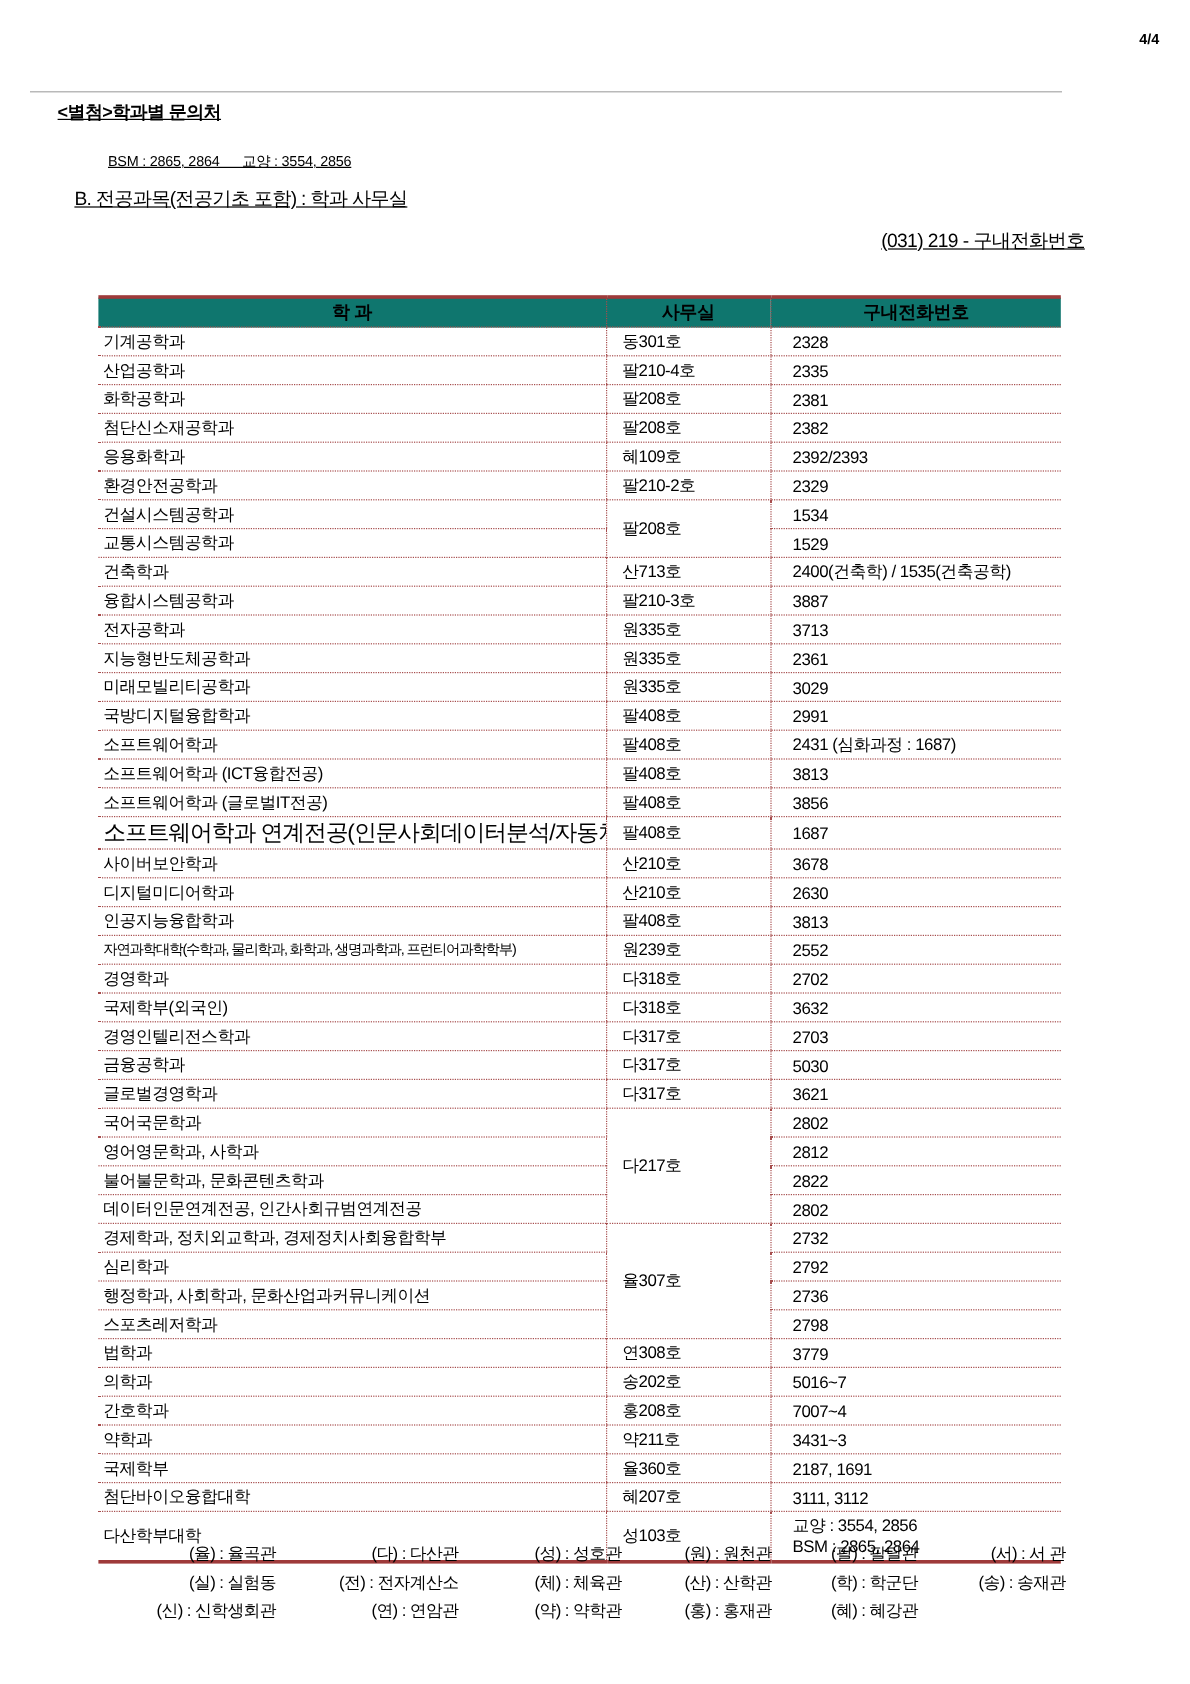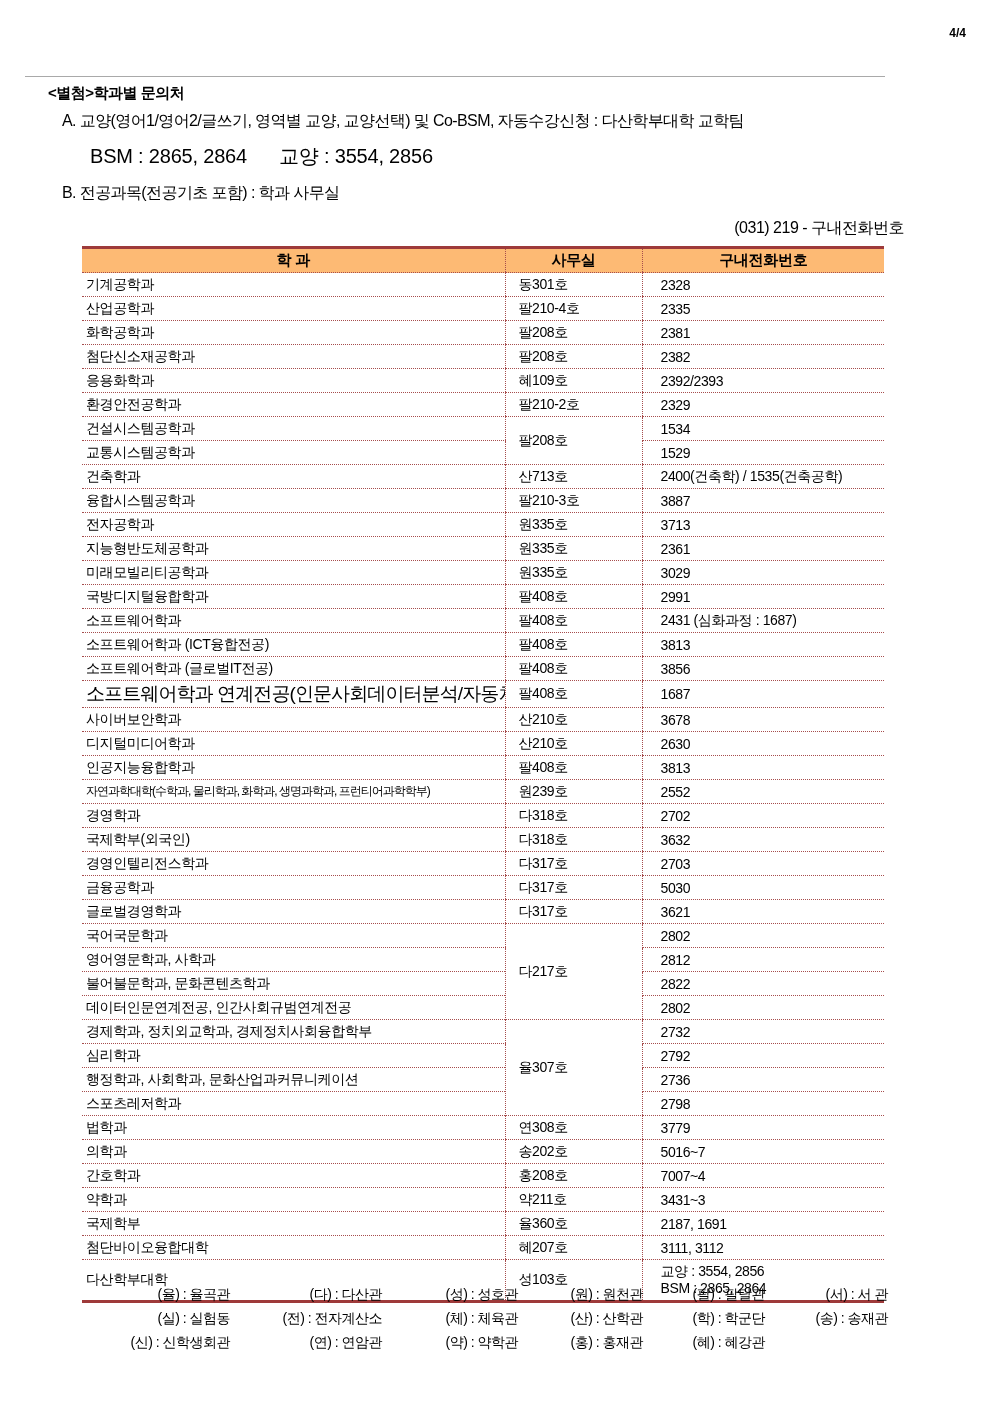--- a/index.html
+++ b/index.html
@@ -2,36 +2,36 @@
 <html><head>
 <meta charset="utf-8">
 <style>
   html,body{margin:0;padding:0;}
   body{
     width:992px;height:1403px;position:relative;background:#ffffff;
     font-family:"Liberation Sans","DejaVu Sans",sans-serif;color:#000;
   }
   .page-number{position:absolute;top:26px;right:26px;font-size:12px;font-weight:bold;}
   .top-rule{position:absolute;top:76px;left:25px;width:860px;height:1px;background:#a9a9a9;}
-  .head-block{position:absolute;top:84px;left:0;width:992px;}
+  .head-block{position:absolute;top:84px;left:0;width:992px;text-decoration:underline;}
   .doc-title{margin:0 0 8px 48px;font-size:15px;font-weight:600;letter-spacing:-0.5px;}
   .line-a{margin:6px 0 0 62px;font-size:16px;letter-spacing:-0.6px;white-space:pre;}
-  .line-a2{margin:11px 0 0 90px;font-size:20px;letter-spacing:-0.2px;white-space:pre;}
+  .line-a2{margin:23px 0 0 90px;font-size:12px;letter-spacing:-0.2px;white-space:pre;}
   .line-b{margin:13px 0 0 62px;font-size:16px;letter-spacing:-0.6px;}
   .phone-note{margin:14px 24px 0 0;width:860px;text-align:right;font-size:16px;letter-spacing:-0.5px;padding-left:44px;}
 
   table.dept-table{
     position:absolute;top:246px;left:82px;width:802px;
     border-collapse:collapse;table-layout:fixed;
   }
   table.dept-table col.c1{width:423px;}
   table.dept-table col.c2{width:137px;}
   table.dept-table col.c3{width:242px;}
   table.dept-table thead th{
-    background:#fdba74;
+    background:#0f766e;
     border-top:3px solid #9e3a3a;
     border-bottom:1px dotted #a64d4d;
     font-size:15px;font-weight:bold;height:23px;padding:0;
     letter-spacing:-0.3px;
     margin-left:19px;
   }
   table.dept-table td{
     height:23px;padding:0;font-size:14px;letter-spacing:-0.4px;
     border-bottom:1px dotted #a64d4d;vertical-align:middle;
     overflow:hidden;white-space:nowrap;
@@ -55,21 +55,20 @@
   .legend div{white-space:nowrap;text-align:right;}
 </style>
 </head>
 <body>
 
 <div class="page-number">4/4</div>
 <div class="top-rule"></div>
 
 <div class="head-block">
   <div class="doc-title">&lt;별첨&gt;학과별 문의처</div>
-  <div class="line-a">A. 교양(영어1/영어2/글쓰기, 영역별 교양, 교양선택) 및 Co-BSM, 자동수강신청 : 다산학부대학 교학팀</div>
   <div class="line-a2">BSM : 2865, 2864      교양 : 3554, 2856</div>
   <div class="line-b">B. 전공과목(전공기초 포함) : 학과 사무실</div>
   <div class="phone-note">(031) 219 - 구내전화번호</div>
 </div>
 
 <table class="dept-table">
   <colgroup>
       <col class="c1">
       <col class="c2">
       <col class="c3">

